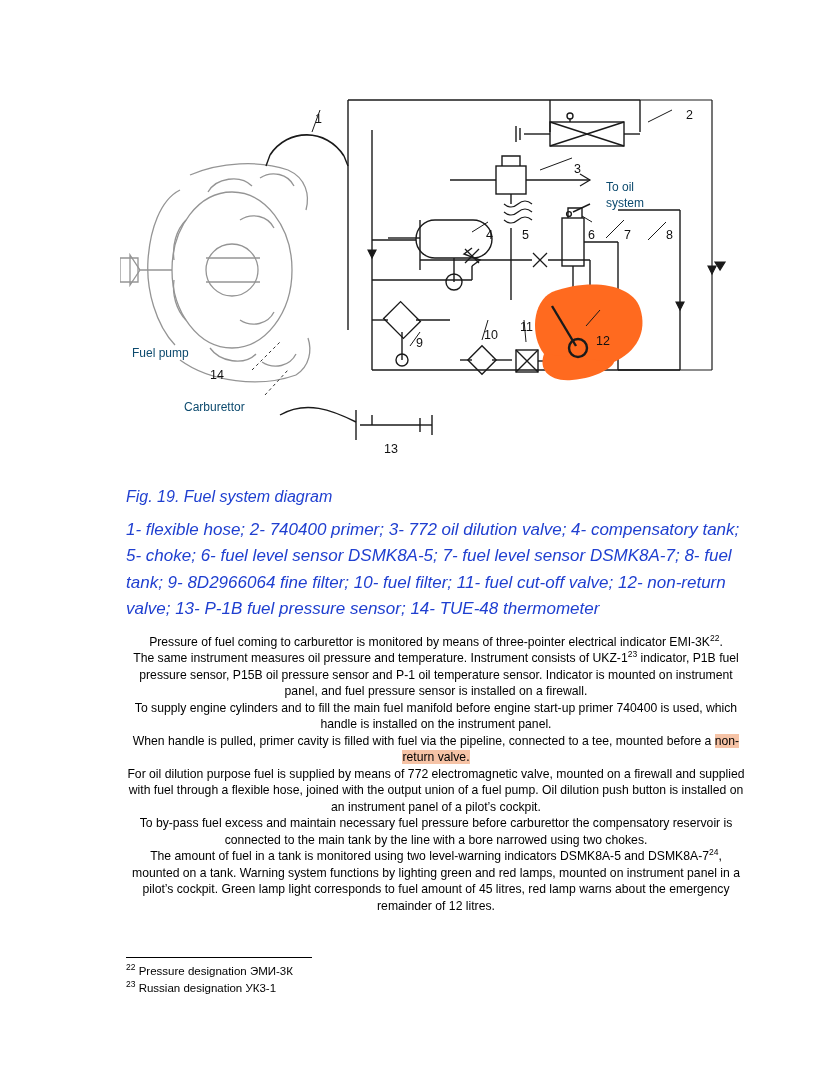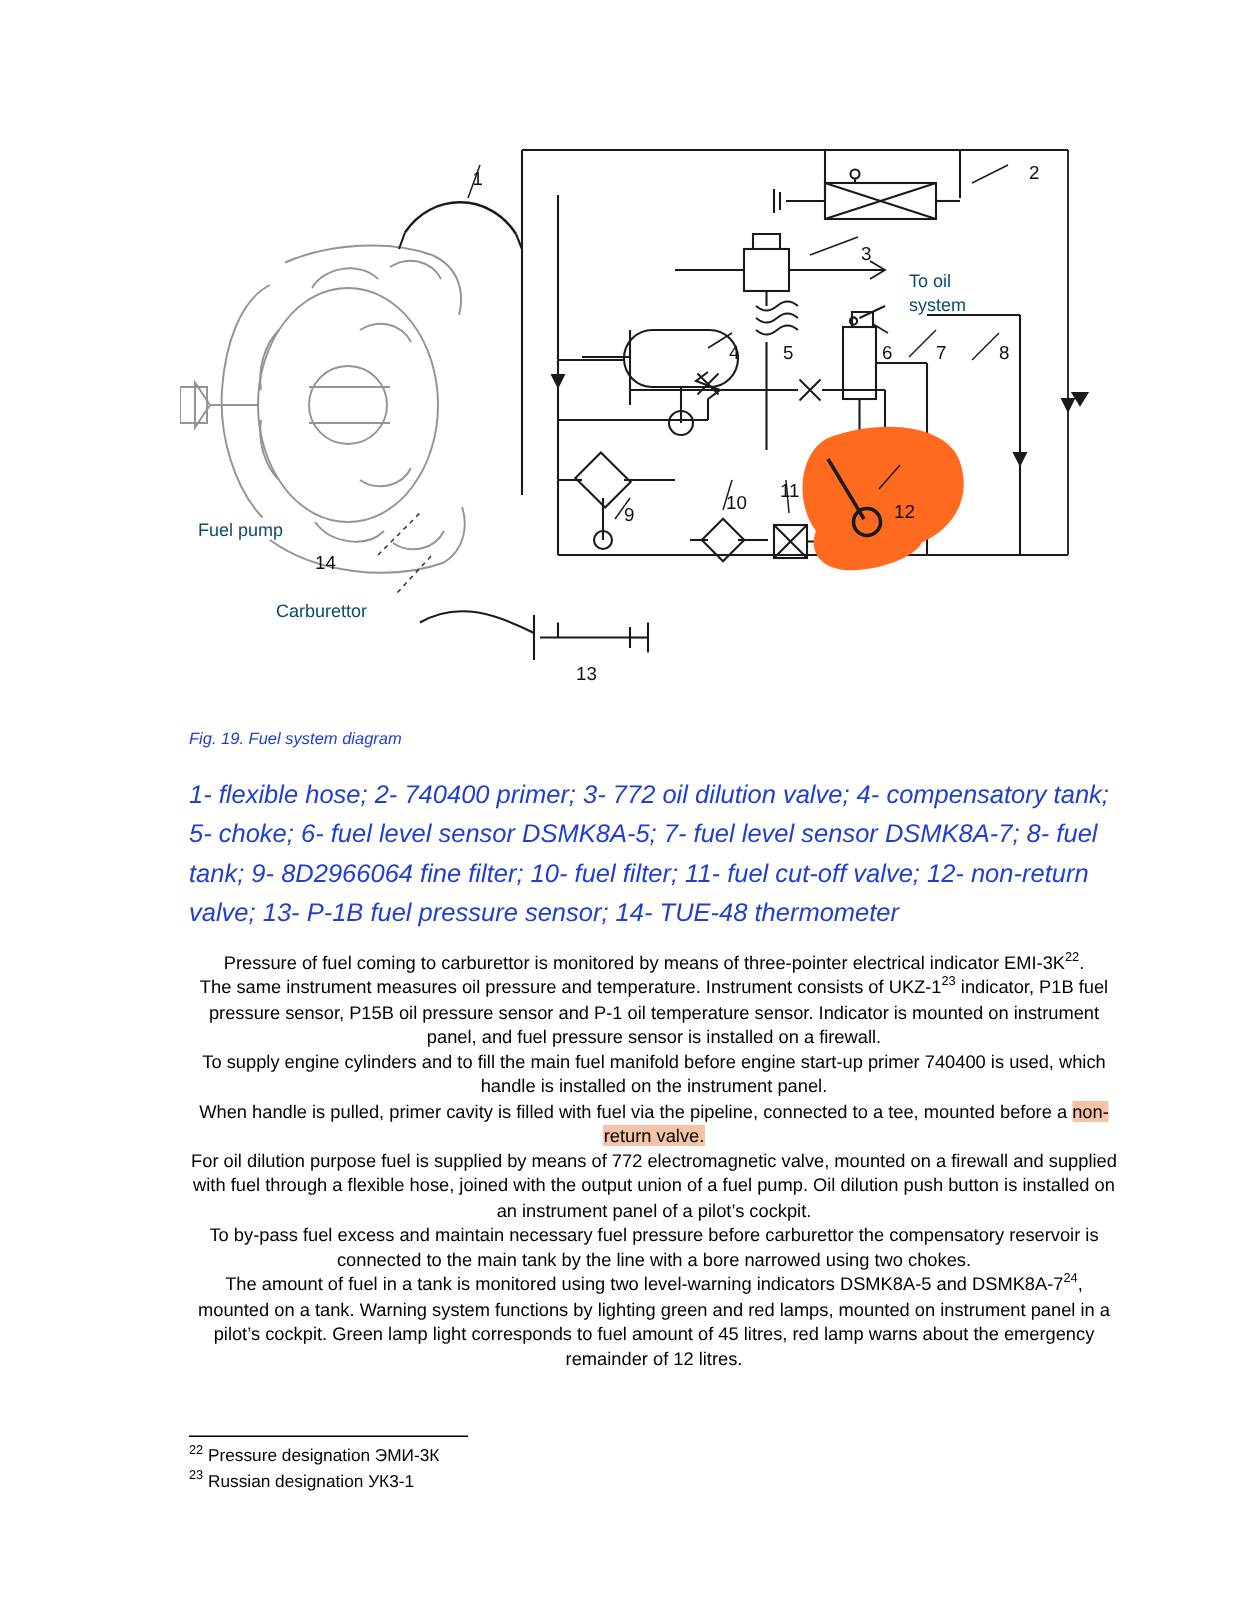--- a/index.html
+++ b/index.html
@@ -32,21 +32,21 @@
     height: 400px;
   }
   .figure-svg { display: block; }
 
   
   .fig-caption {
     position: absolute;
     left: 126px;
     top: 487px;
     width: 620px;
-    font-size: 11px;
+    font-size: 16px;
     font-style: italic;
     color: #1f3fd0;
     line-height: 1.25;
   }
   .fig-legend {
     position: absolute;
     left: 126px;
     top: 517px;
     width: 618px;
     font-size: 17px;

